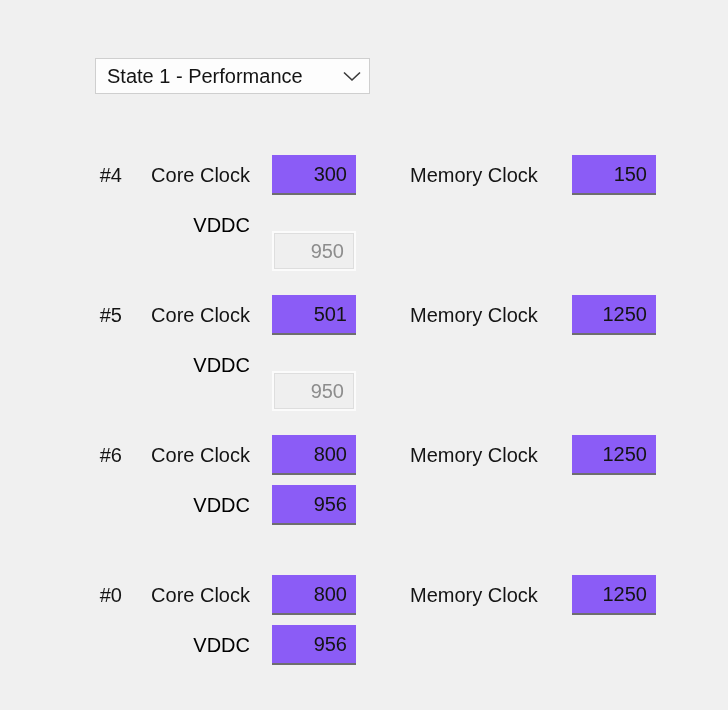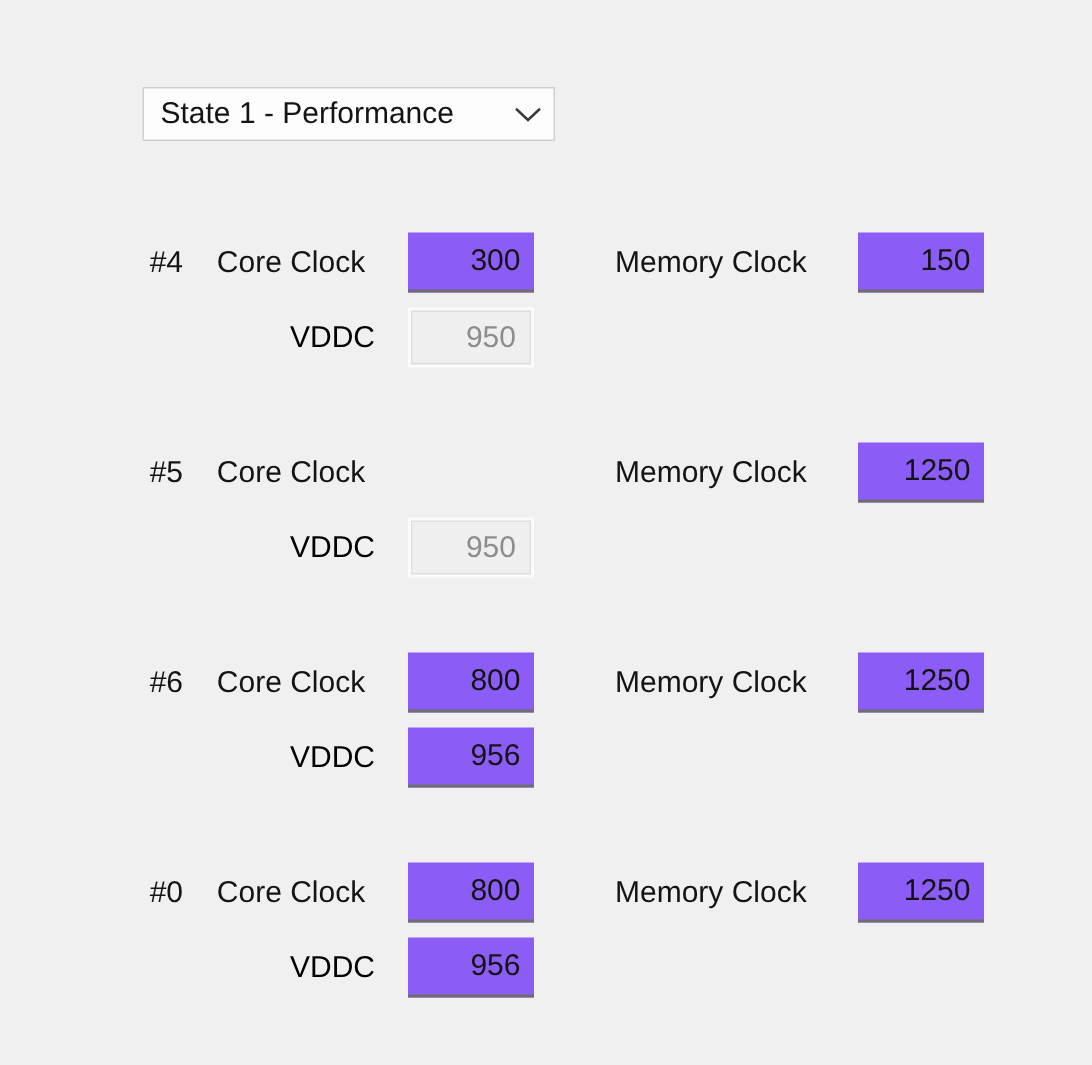--- a/index.html
+++ b/index.html
@@ -82,21 +82,21 @@
     font-size: 20px;
     color: #141414;
   }
   .lbl-core {
     position: absolute;
     left: 138px;
     top: 0;
     width: 112px;
     height: 40px;
     line-height: 40px;
-    text-align: center;
+    text-align: right;
     font-size: 20px;
     color: #141414;
     white-space: nowrap;
   }
   .lbl-vddc {
     position: absolute;
     left: 138px;
     top: 0;
     width: 112px;
     height: 40px;
@@ -143,20 +143,21 @@
 
   .field.disabled {
     background: #efefef;
     border: 3px solid #fbfbfb;
     border-bottom: 3px solid #fbfbfb;
     color: #8d8d8d;
     outline: 1px solid #dedede;
     outline-offset: -3px;
     line-height: 34px;
     cursor: default;
+    margin-top: 26px;
   }
 </style>
 </head>
 <body>
 
 <div id="state-select">
   <span class="sel-text">State 1 - Performance</span>
   <span class="chevron">
     <svg width="18" height="11" viewBox="0 0 18 11" aria-hidden="true">
       <path d="M1 1.5 L9 9 L17 1.5" fill="none" stroke="#3a3a3a" stroke-width="1.6"></path>
@@ -175,20 +176,21 @@
   <div class="line l2">
     <span class="lbl-vddc">VDDC</span>
     <input class="field vddc disabled" type="text" disabled="" value="950" style="">
   </div>
 </div>
 
 <div class="state-row" data-row="1">
   <div class="line l1">
     <span class="idx">#5</span>
     <span class="lbl-core">Core Clock</span>
+    <input class="field core" type="text" value="501" style="">
     <span class="lbl-mem">Memory Clock</span>
     <input class="field mem" type="text" value="1250" style="">
   </div>
   <div class="line l2">
     <span class="lbl-vddc">VDDC</span>
     <input class="field vddc disabled" type="text" disabled="" value="950" style="">
   </div>
 </div>
 
 <div class="state-row" data-row="2">

